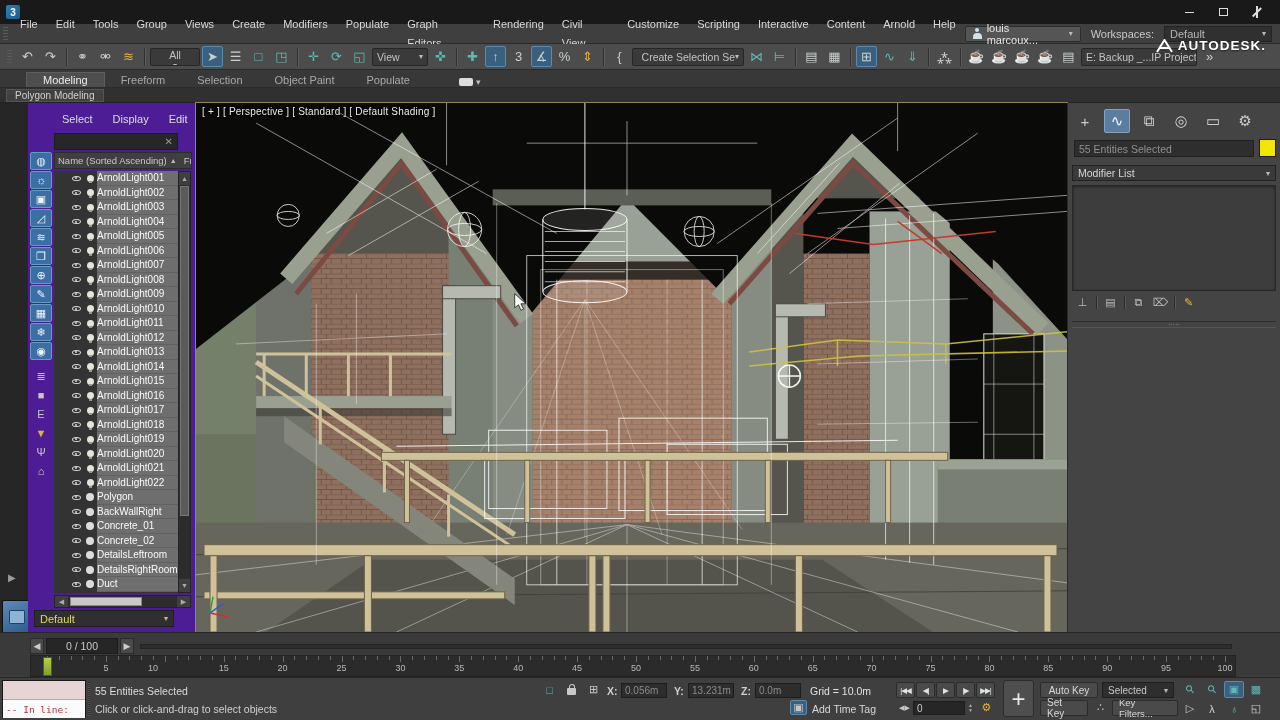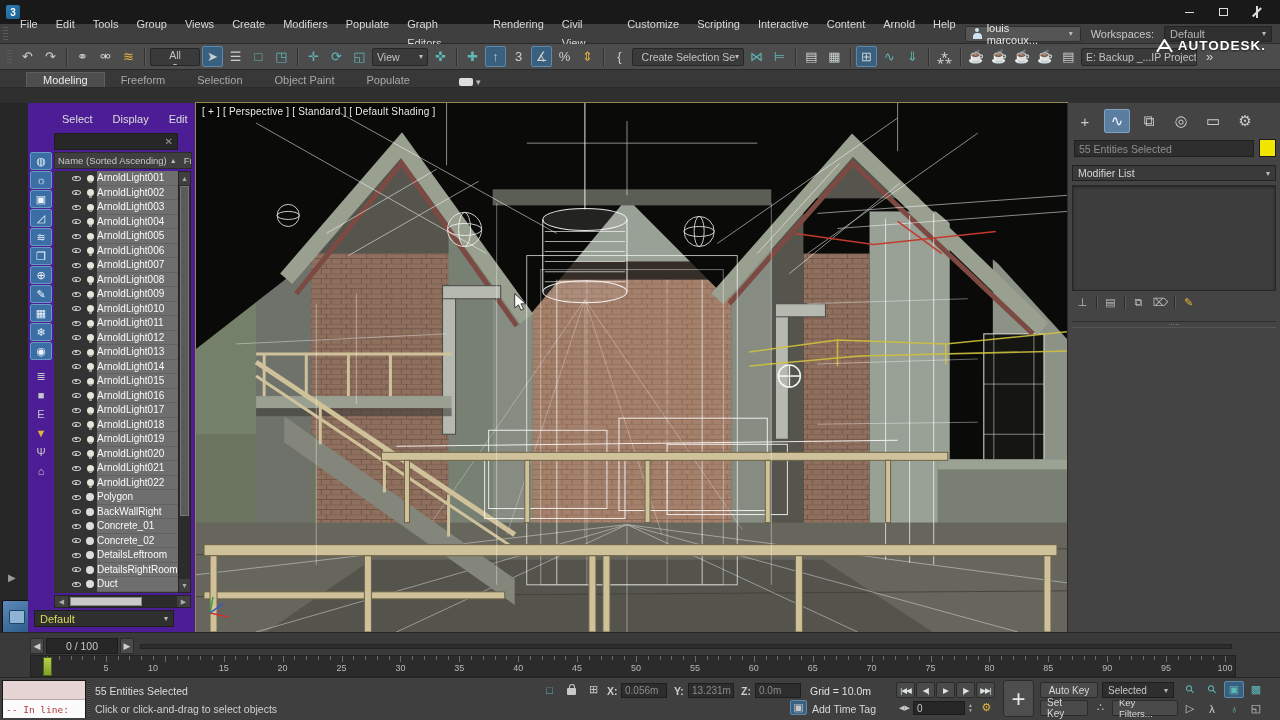--- a/index.html
+++ b/index.html
@@ -286,20 +286,23 @@
 
   <div class="ribtabs">
     <div id="ribbon-tabs" style="display:flex;align-items:flex-end;">
         <div class="rib-tab active">Modeling</div>
         <div class="rib-tab">Freeform</div>
         <div class="rib-tab">Selection</div>
         <div class="rib-tab">Object Paint</div>
         <div class="rib-tab">Populate</div>
       </div>
     <div class="rib-toggle"><span class="pill"></span>▾</div>
+  </div>
+  <div class="ribrow">
+    <div class="panel-btn">Polygon Modeling</div>
   </div>
 
   <div class="left-strip">
     <div class="flyout-arrow">▶</div>
     <div class="layout-tab">
         <div class="inner"></div>
       </div>
   </div>
 
   <div class="explorer">

